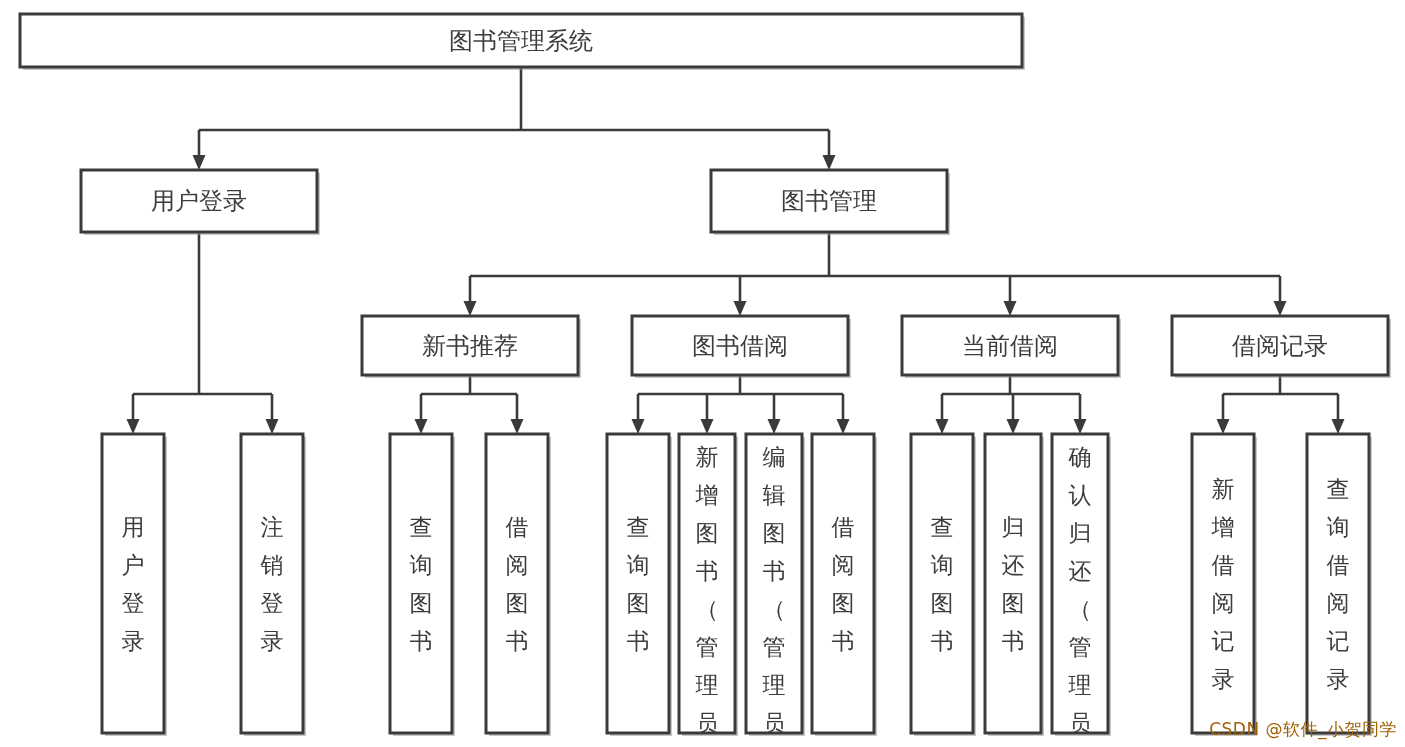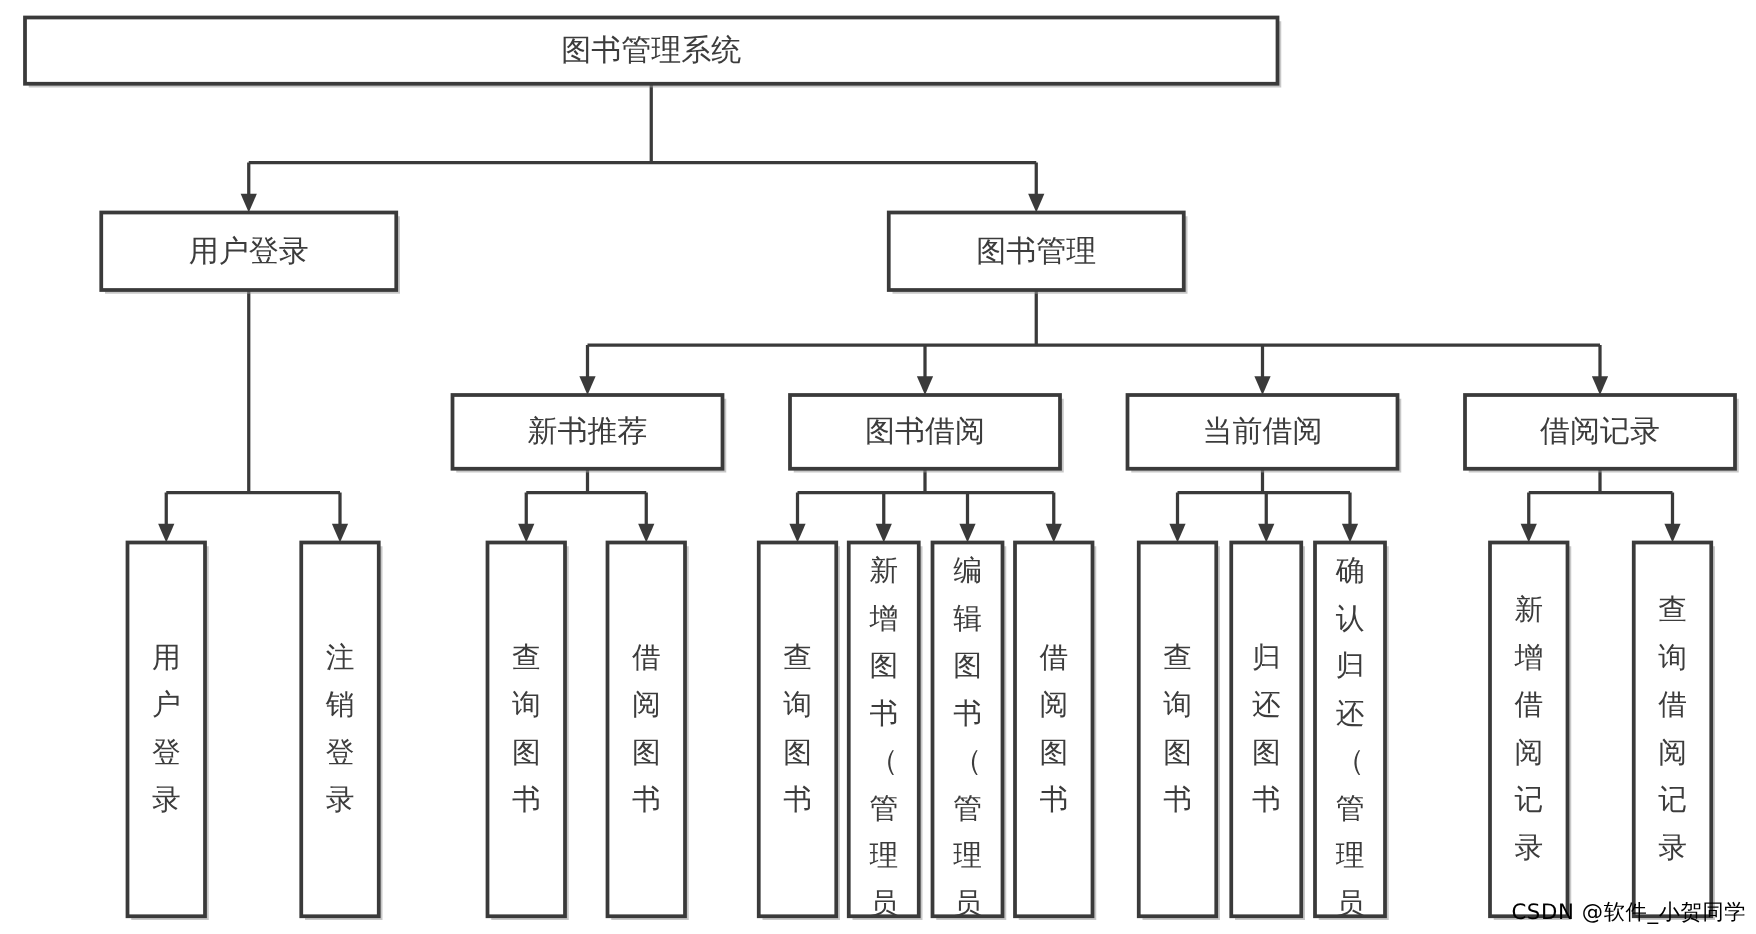--- a/index.html
+++ b/index.html
@@ -5,21 +5,21 @@
   html,body{margin:0;padding:0;background:#ffffff;}
   body{font-family:"DejaVu Sans","Liberation Sans",sans-serif;}
   #stage{position:relative;width:1405px;height:747px;background:#ffffff;overflow:hidden;}
   #diagram{position:absolute;left:0;top:0;width:1405px;height:747px;}
   .node-rect{fill:#ffffff;stroke:#3a3a3a;stroke-width:3;}
   .node-shadow{fill:#9a9a9a;opacity:.55;}
   .edge{stroke:#3a3a3a;stroke-width:2.6;fill:none;}
   .edge-head{fill:#3a3a3a;}
   .node-label{fill:#3c3c3c;font-family:"DejaVu Sans","Liberation Sans",sans-serif;font-size:24px;text-anchor:middle;dominant-baseline:middle;}
   .node-label.vert{font-size:23px;}
-  .watermark{position:absolute;right:8px;bottom:6px;color:#000000;font-size:17px;font-family:"DejaVu Sans","Liberation Sans",sans-serif;white-space:nowrap;letter-spacing:.5px;}
+  .watermark{position:absolute;right:8px;bottom:6px;color:#a16207;font-size:17px;font-family:"DejaVu Sans","Liberation Sans",sans-serif;white-space:nowrap;letter-spacing:.5px;}
 </style>
 </head>
 <body>
 
 <div id="stage">
   <svg id="diagram" viewBox="0 0 1405 747" xmlns="http://www.w3.org/2000/svg">
     <g id="edge-layer">
         <g>
           <path class="edge" d="M 521 67 L 521 130"></path>
           <path class="edge" d="M 199 130 L 829 130"></path>

